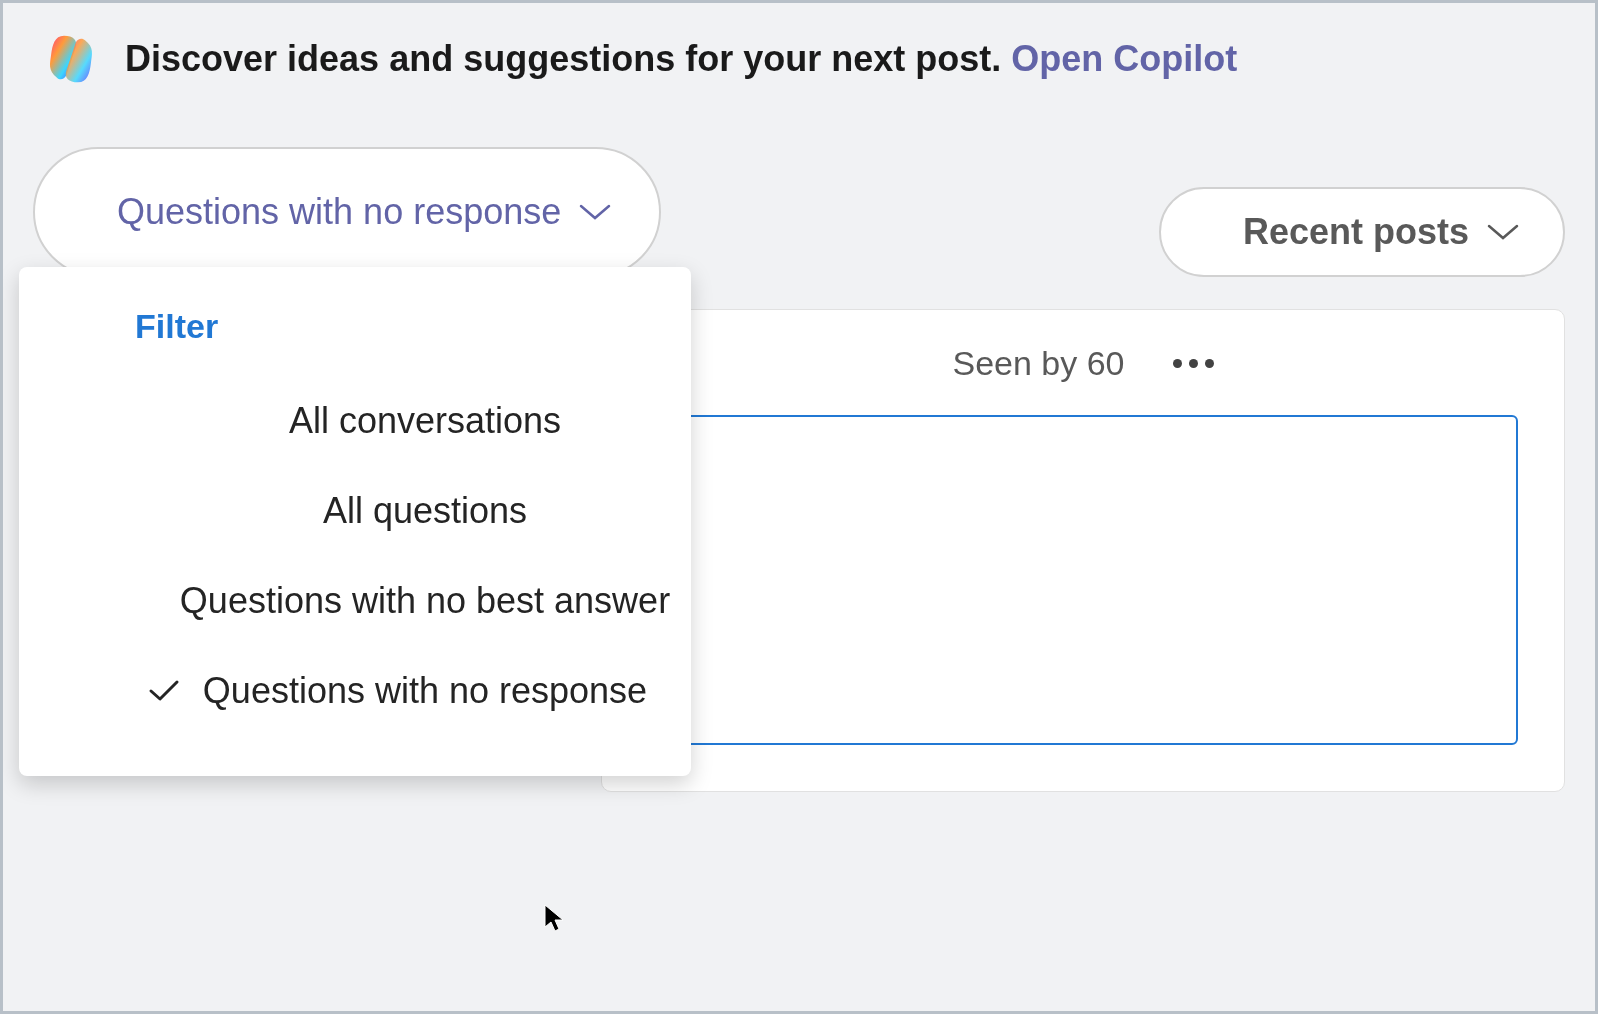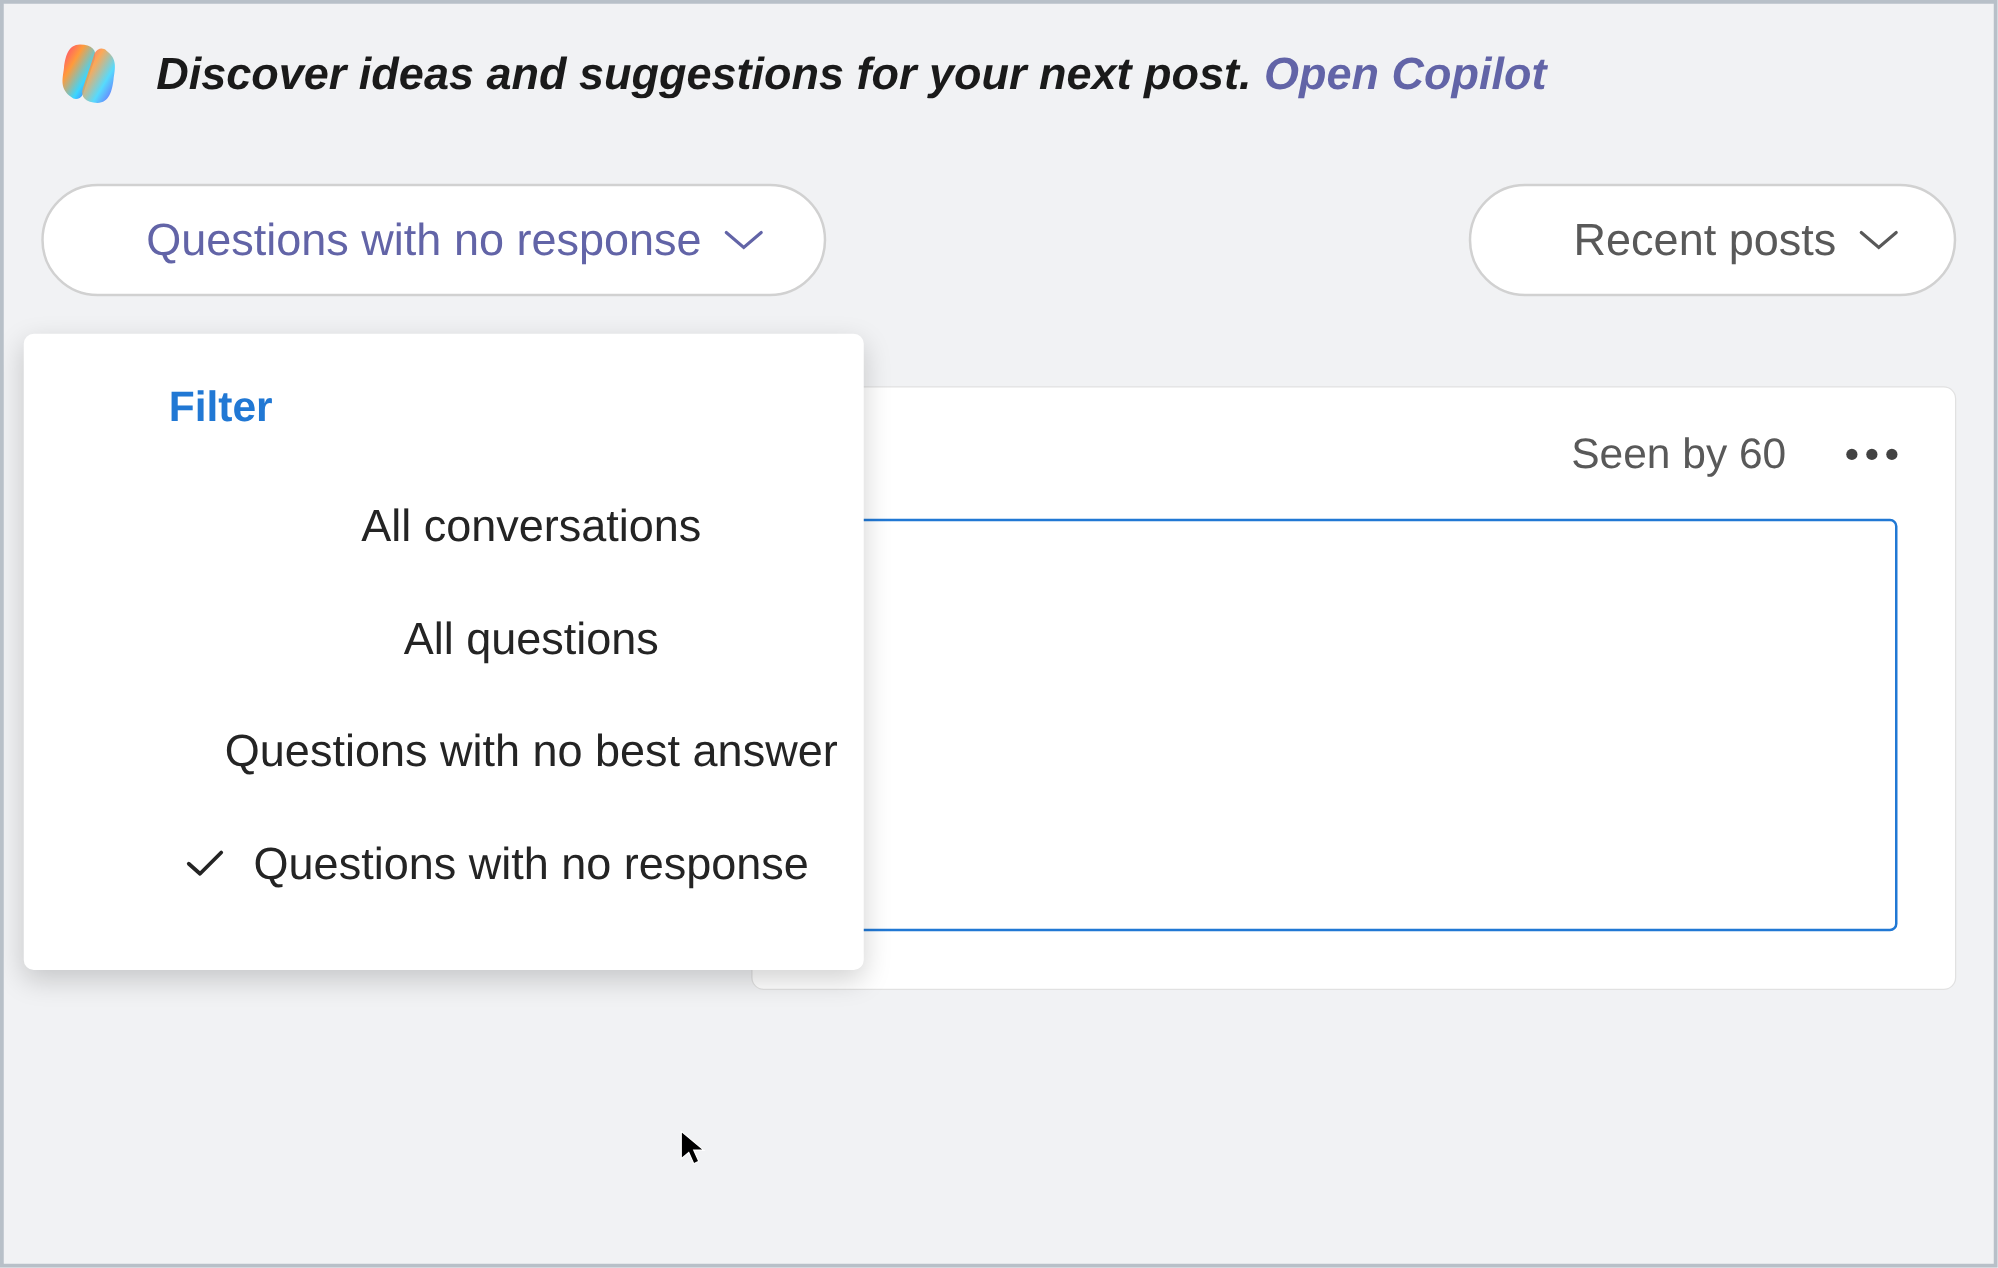--- a/index.html
+++ b/index.html
@@ -14,21 +14,20 @@
       height: 1014px;
       border: 3px solid #b8c0c8;
       position: relative;
       overflow: hidden;
     }
     .banner {
       display: flex;
       align-items: center;
       gap: 26px;
       padding: 28px 36px 12px 40px;
-      font-style: italic;
     }
     .copilot-icon svg {
       width: 56px;
       height: 56px;
       display: block;
     }
     .banner-text {
       font-size: 36px;
       font-weight: 600;
       color: #1a1a1a;
@@ -53,43 +52,44 @@
       padding: 22px 48px 22px 82px;
       font-size: 36px;
       cursor: pointer;
     }
     .dropdown-button.primary {
       color: #6264a7;
       font-weight: 400;
     }
     .dropdown-button.secondary {
       color: #595959;
-      font-weight: 400;
+      font-weight: 700;
       padding: 22px 44px 22px 82px;
+      margin-top: 40px;
     }
     .chevron-icon {
       display: inline-flex;
     }
     .chevron-icon svg {
       width: 32px;
       height: 20px;
     }
     .content-area {
       position: absolute;
       right: 30px;
       top: 306px;
       width: 964px;
       background: #fff;
       border: 1px solid #e1e1e1;
       border-radius: 10px;
       padding: 34px 46px 46px 46px;
     }
     .post-header {
       display: flex;
-      justify-content: flex-end;
+      justify-content: center;
       align-items: center;
       gap: 48px;
       margin-bottom: 32px;
     }
     .seen-by {
       font-size: 34px;
       color: #595959;
     }
     .more-icon {
       display: inline-flex;

